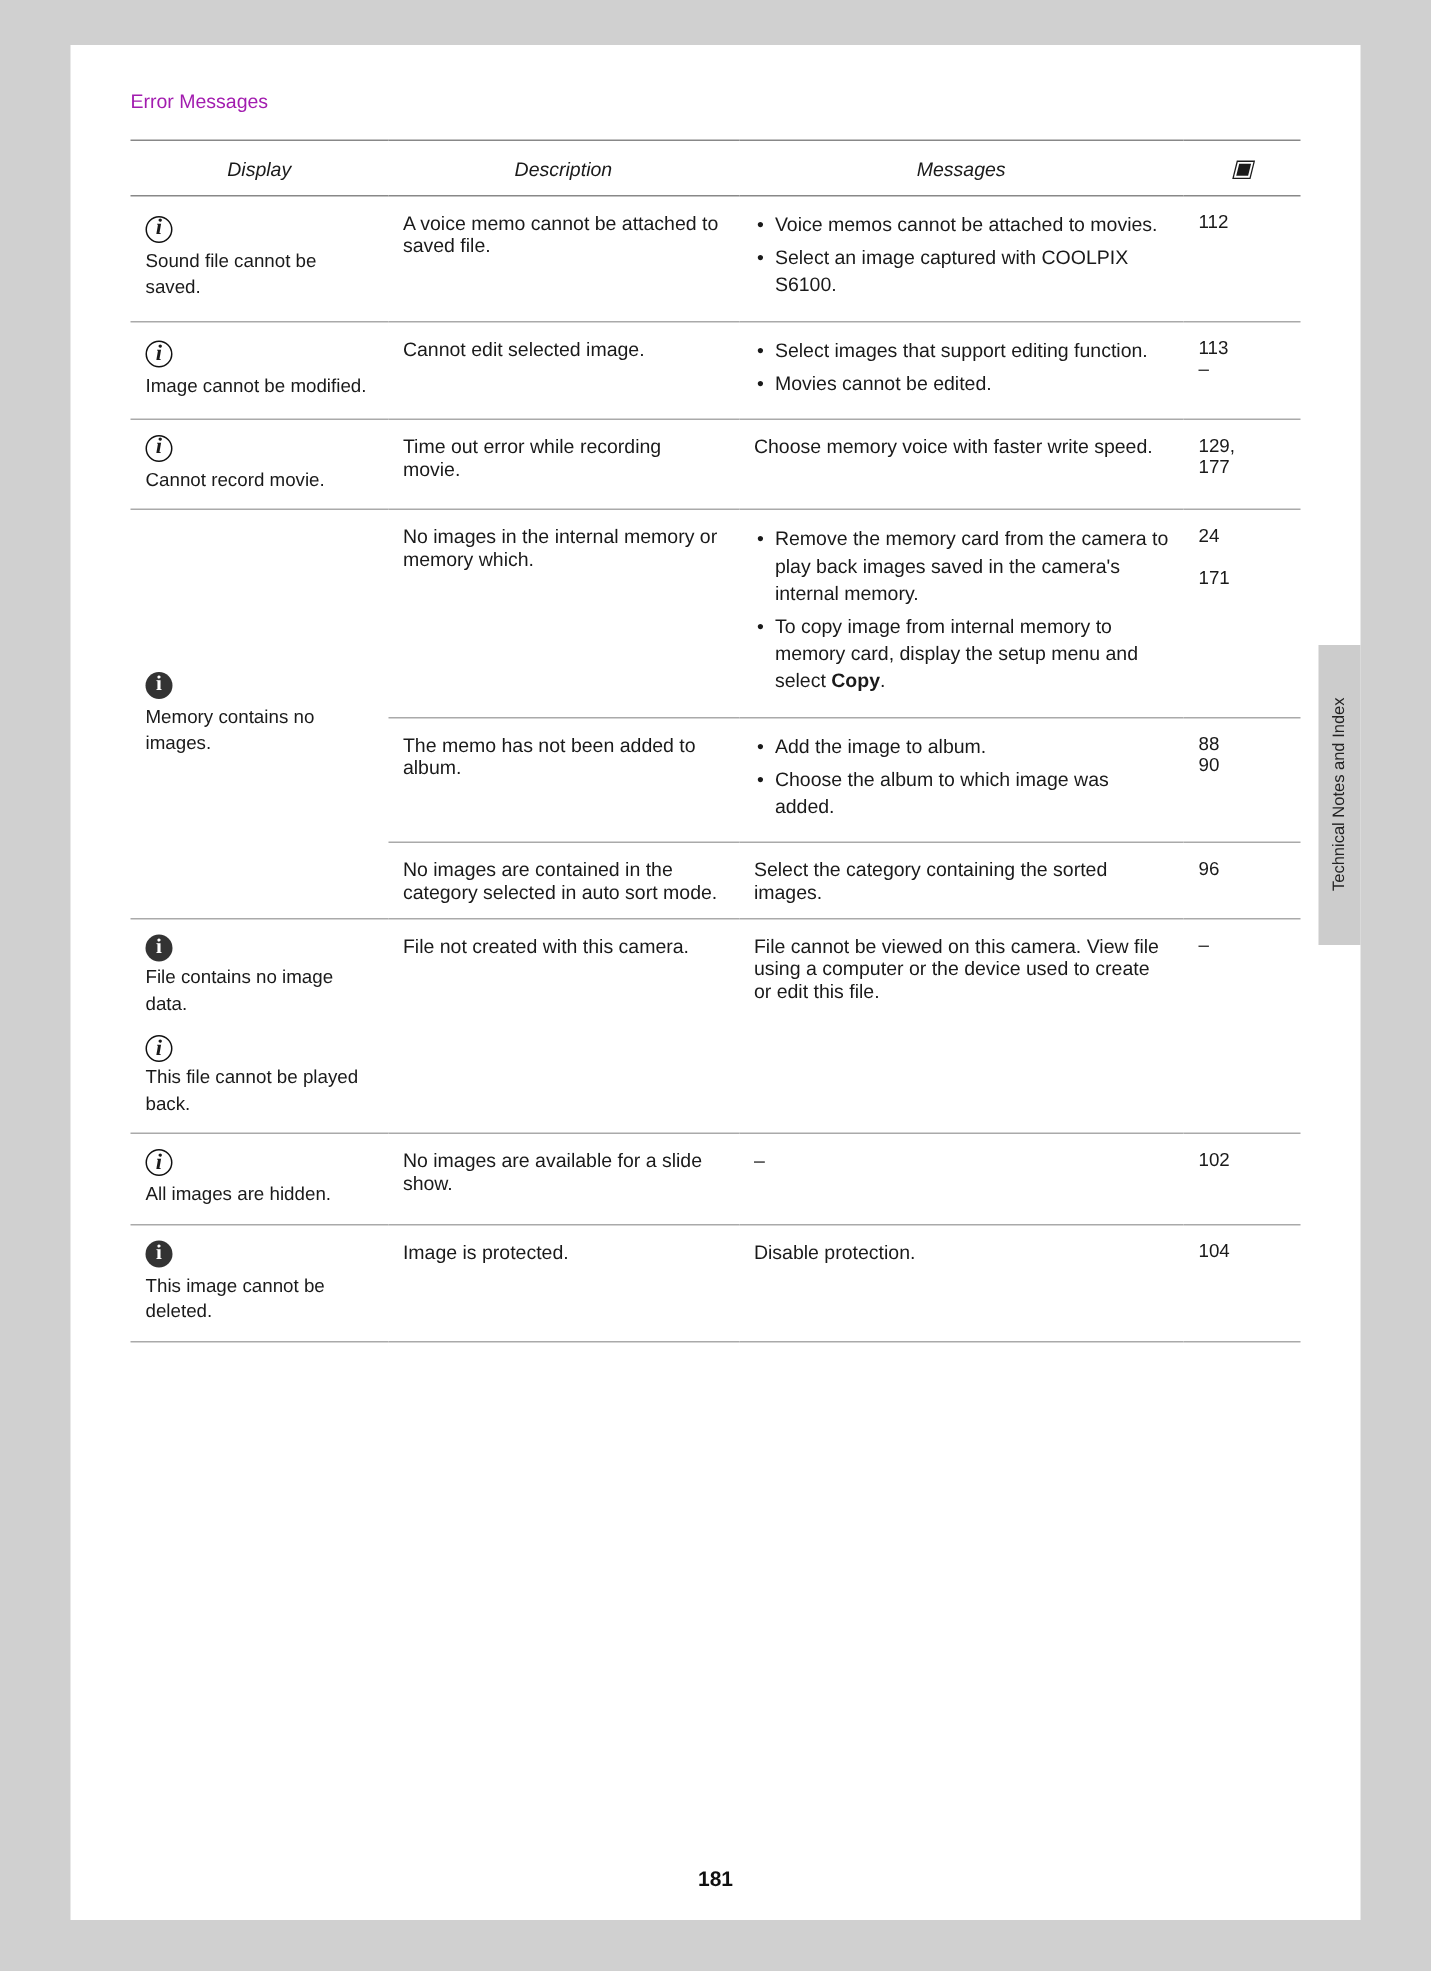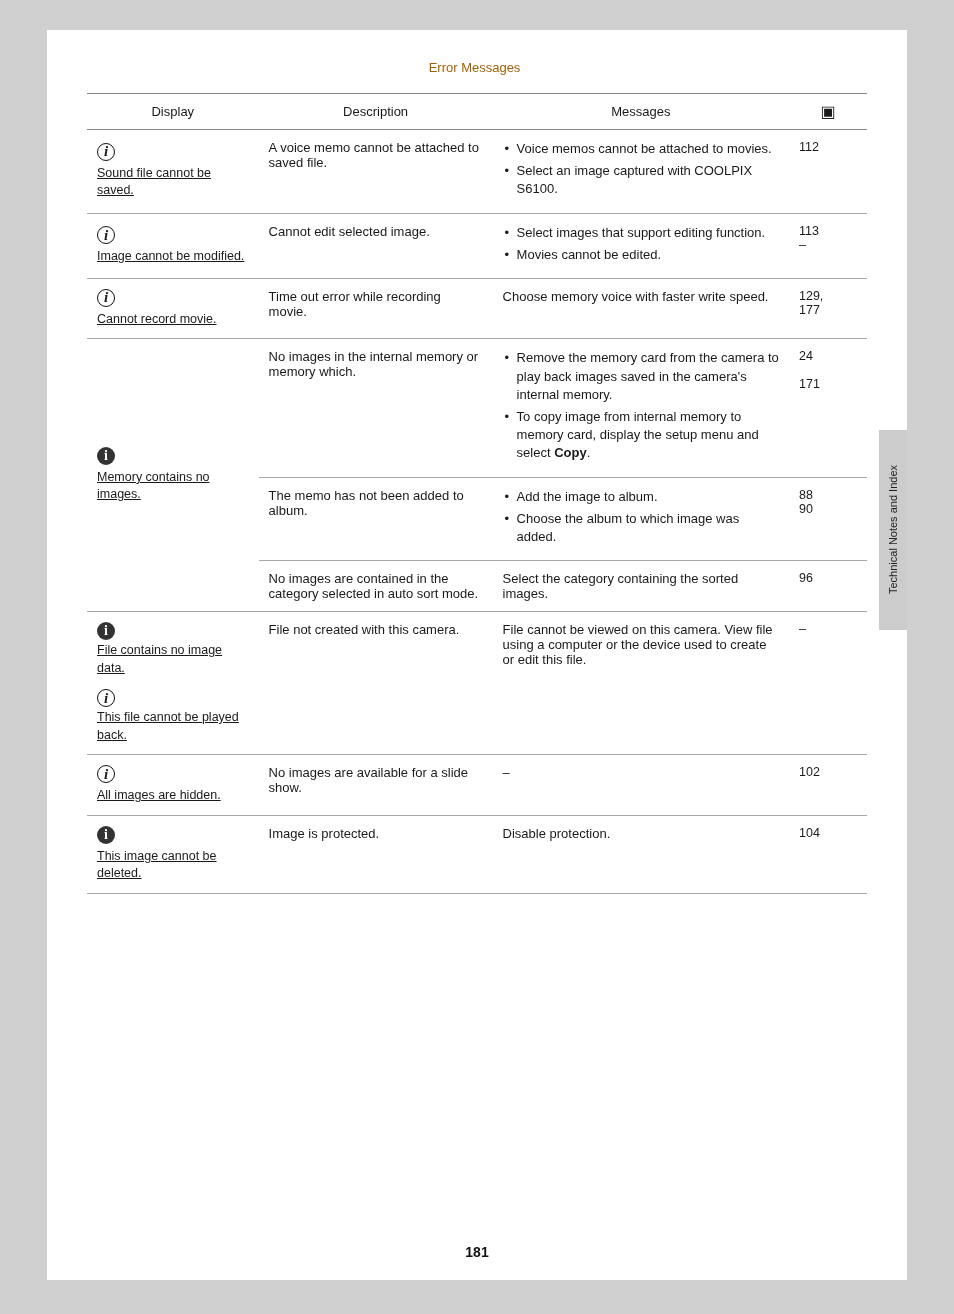--- a/index.html
+++ b/index.html
@@ -19,40 +19,41 @@
     .page {
       background: #ffffff;
       width: 860px;
       min-height: 1250px;
       margin: 30px auto;
       padding: 30px 40px 50px 40px;
       position: relative;
     }
 
     .page-header {
-      text-align: center;
+      text-align: left;
       font-size: 13px;
       font-weight: normal;
       margin-bottom: 18px;
       padding-right: 5px;
-      color: #a16207;
+      color: #a21caf;
     }
 
     table {
       width: 100%;
       border-collapse: collapse;
       font-size: 13px;
     }
 
     thead th {
       border-top: 1.5px solid #888;
       border-bottom: 1.5px solid #888;
       padding: 8px 10px;
       font-weight: normal;
       background: #fff;
+      font-style: italic;
     }
 
     thead th.col-display { width: 22%; text-align: center; }
     thead th.col-desc    { width: 30%; text-align: center; }
     thead th.col-sol     { width: 38%; text-align: center; }
     thead th.col-ref     { width: 10%; text-align: center; }
 
     .book-icon {
       display: inline-block;
       font-size: 16px;
@@ -101,21 +102,20 @@
       display: inline-flex;
       align-items: center;
       justify-content: center;
       margin-bottom: 2px;
       flex-shrink: 0;
     }
 
     .display-label {
       font-size: 12.5px;
       line-height: 1.4;
-      text-decoration: underline;
     }
 
     .bullet-list {
       list-style: none;
       padding: 0;
       margin: 0;
     }
 
     .bullet-list li {
       padding-left: 14px;

